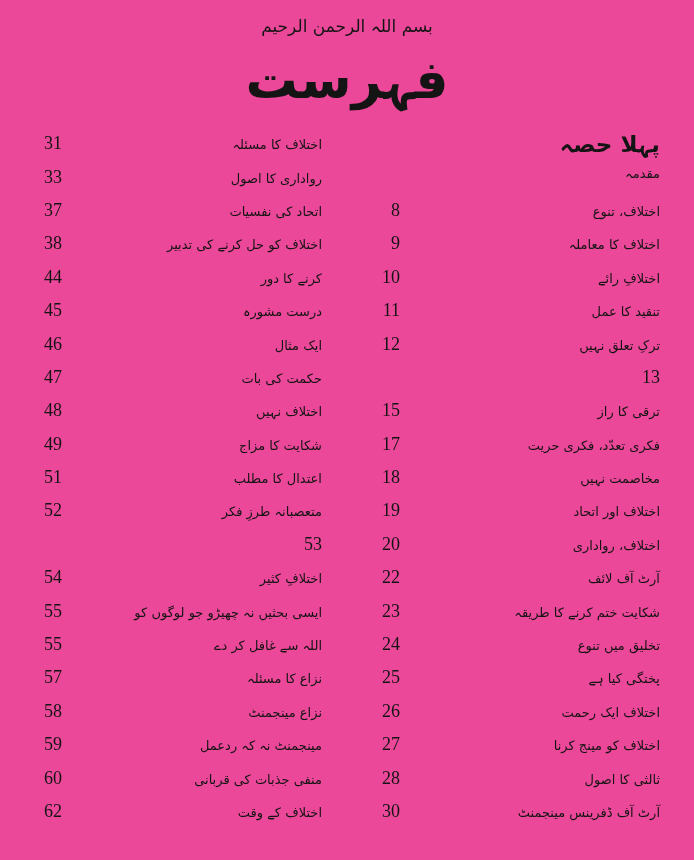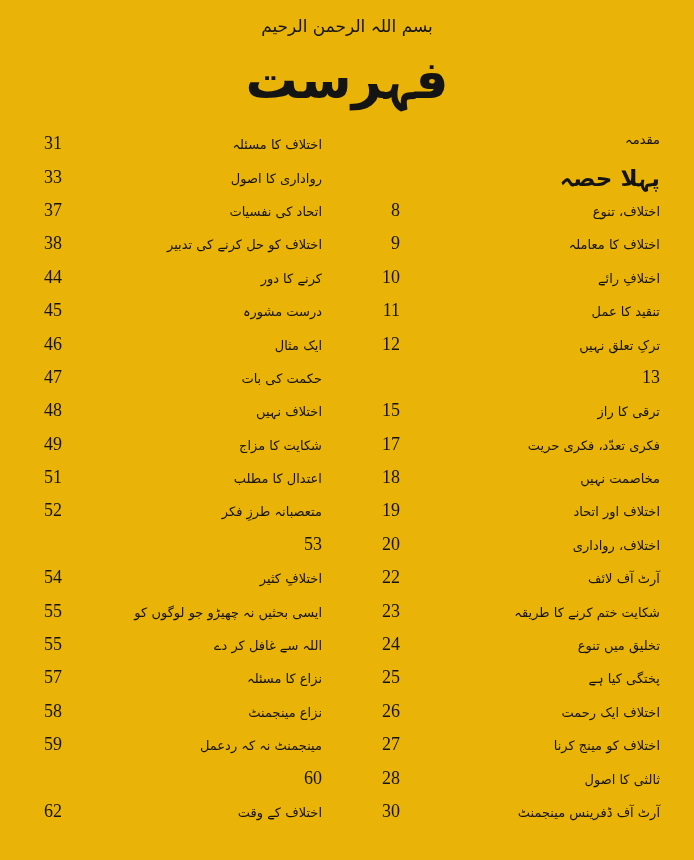--- a/index.html
+++ b/index.html
@@ -5,21 +5,21 @@
   html, body {
     margin: 0;
     padding: 0;
     background: #e8e8e8;
   }
   .page {
     position: relative;
     width: 694px;
     height: 860px;
     margin: 0 auto;
-    background: #eab308;
+    background: #ec4899;
     color: #141414;
     direction: rtl;
     overflow: hidden;
     font-family: "DejaVu Sans", sans-serif;
   }
   .bismillah {
     text-align: center;
     padding-top: 16px;
     font-size: 17px;
     font-weight: 500;
@@ -73,31 +73,31 @@
 <div class="page">
 
   <div class="bismillah">بسم اللہ الرحمن الرحیم</div>
 
   <div class="page-title">فہرست</div>
 
   <div class="toc">
 
     <div class="toc-column">
 
-        <div class="toc-row">
-          <span class="entry-title">مقدمہ</span>
-          <span class="entry-page"></span>
-        </div>
-
         <div class="toc-row heading">
           <span class="entry-title">پہلا حصہ</span>
           <span class="entry-page"></span>
         </div>
 
         <div class="toc-row">
+          <span class="entry-title">مقدمہ</span>
+          <span class="entry-page"></span>
+        </div>
+
+        <div class="toc-row">
           <span class="entry-title">اختلاف، تنوع</span>
           <span class="entry-page">8</span>
         </div>
 
         <div class="toc-row">
           <span class="entry-title">اختلاف کا معاملہ</span>
           <span class="entry-page">9</span>
         </div>
 
         <div class="toc-row">
@@ -275,20 +275,21 @@
           <span class="entry-title">نزاع مینجمنٹ</span>
           <span class="entry-page">58</span>
         </div>
 
         <div class="toc-row">
           <span class="entry-title">مینجمنٹ نہ کہ ردعمل</span>
           <span class="entry-page">59</span>
         </div>
 
         <div class="toc-row">
+          <span class="entry-title">منفی جذبات کی قربانی</span>
           <span class="entry-page">60</span>
         </div>
 
         <div class="toc-row">
           <span class="entry-title">اختلاف کے وقت</span>
           <span class="entry-page">62</span>
         </div>
       </div>
 
   </div>

